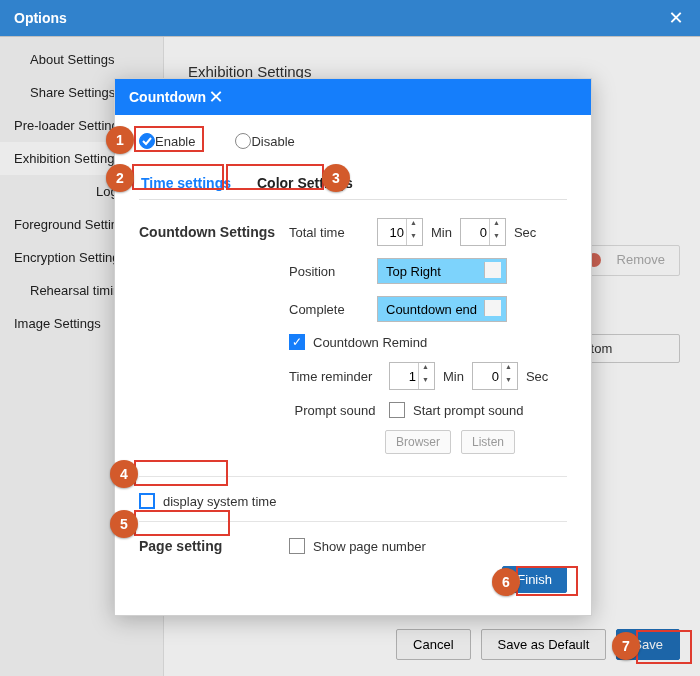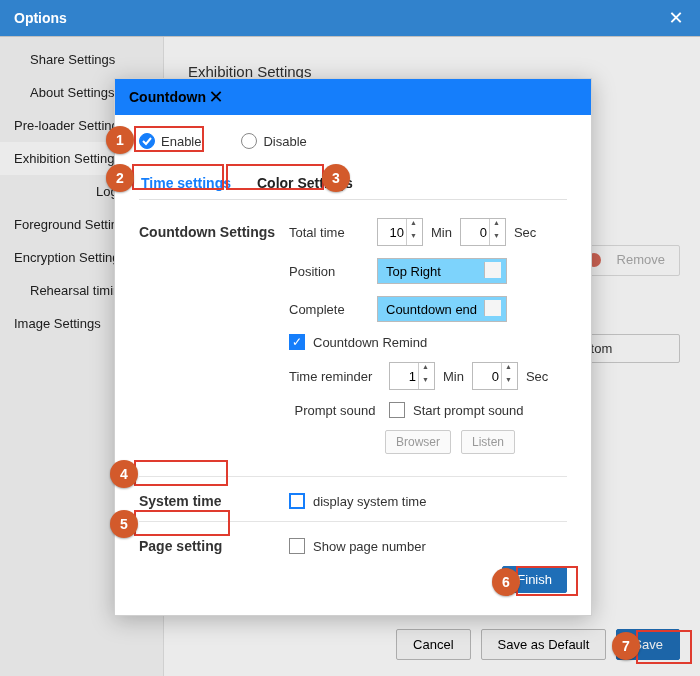--- a/index.html
+++ b/index.html
@@ -128,35 +128,35 @@
     position: absolute;
     left: 114px;
     top: 78px;
     width: 478px;
     background: #fff;
     border: 1px solid #cfcfcf;
     box-shadow: 0 4px 22px rgba(0,0,0,0.25);
   }
   .dialog-header {
     background: #157efb;
-    color: #000000;
+    color: #ffffff;
     height: 36px;
     display: flex;
     align-items: center;
     padding: 12px 14px;
     font-weight: bold;
     font-size: 14px;
   }
   .dialog-body {
     padding: 18px 24px 20px 24px;
   }
   
   .radio-row { display:flex; gap:40px; align-items:center; margin-bottom:20px; }
   .radio {
-    display:flex; align-items:center; gap:6px; cursor:pointer;
+    display:flex; align-items:center; cursor:pointer;
   }
   .radio .circle {
     width:16px; height:16px; border:1px solid #888; border-radius:50%;
     display:flex; align-items:center; justify-content:center;
     background:#fff;
   }
   .radio.checked .circle {
     border-color:#157efb; background:#157efb;
   }
   .radio.checked .circle::after {
@@ -251,22 +251,22 @@
 <body>
 
 <div class="titlebar">
   <span>Options</span>
   <span class="spacer"></span>
   <span class="close-x">✕</span>
 </div>
 
 <div class="main">
   <div class="sidebar">
+    <div class="sidebar-item level1"><span>About Settings</span></div>
     <div class="sidebar-item level1"><span>Share Settings</span></div>
-    <div class="sidebar-item level1"><span>About Settings</span></div>
     <div class="sidebar-item level0"><span>Pre-loader Settings</span></div>
     <div class="sidebar-item level0 active"><span>Exhibition Settings</span></div>
     <div class="sidebar-item level1" style="padding-left:96px;"><span>Logo</span></div>
     <div class="sidebar-item level0"><span>Foreground Settings</span></div>
     <div class="sidebar-item level0"><span>Encryption Settings</span></div>
     <div class="sidebar-item level1"><span>Rehearsal timings</span></div>
     <div class="sidebar-item level0"><span>Image Settings</span></div>
   </div>
 
   <div class="content">
@@ -415,21 +415,20 @@
         <div class="controls" style="padding-left:96px; gap:10px;">
           <button class="mini-btn">Browser</button>
           <button class="mini-btn">Listen</button>
         </div>
       </div>
     </div>
 
     <hr class="section-sep">
 
     <div class="row">
-      <div class="label heading">System time</div>
       <div class="controls">
         <span class="checkbox blue-outline"></span>
         <span>display system time</span>
       </div>
     </div>
 
     <hr class="section-sep">
 
     <div class="row">
       <div class="label heading">Page setting</div>

